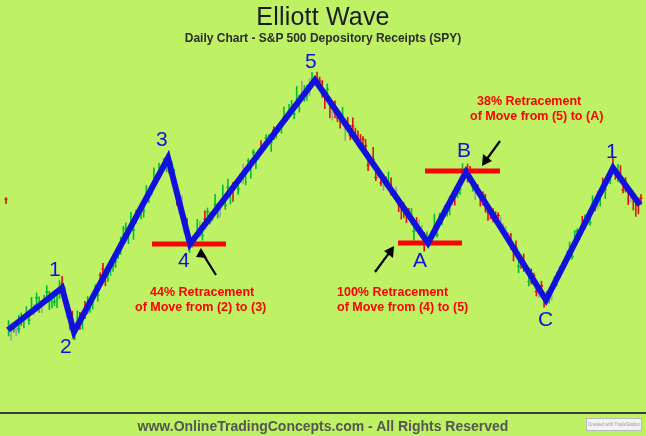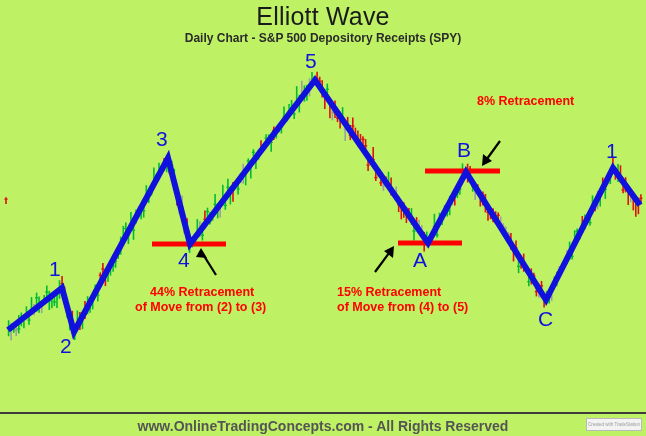--- a/index.html
+++ b/index.html
@@ -538,22 +538,23 @@
   <div class="wave-label" style="left:178px; top:249px;">4</div>
   <div class="wave-label" style="left:305px; top:50px;">5</div>
   <div class="wave-label" style="left:413px; top:249px;">A</div>
   <div class="wave-label" style="left:457px; top:139px;">B</div>
   <div class="wave-label" style="left:538px; top:308px;">C</div>
   <div class="wave-label" style="left:606px; top:140px;">1</div>
 
   <div class="annot" style="left:150px; top:285px;">44% Retracement</div>
   <div class="annot" style="left:135px; top:300px;">of Move from (2) to (3)</div>
 
-  <div class="annot" style="left:337px; top:285px;">15% Retracement</div>
+  <div class="annot" style="left:337px; top:285px;">100% Retracement</div>
   <div class="annot" style="left:337px; top:300px;">of Move from (4) to (5)</div>
 
-  <div class="annot" style="left:477px; top:94px;">8% Retracement</div>
+  <div class="annot" style="left:477px; top:94px;">38% Retracement</div>
+  <div class="annot" style="left:470px; top:109px;">of Move from (5) to (A)</div>
 
   <div id="footer-rule"></div>
   <div id="footer-text">www.OnlineTradingConcepts.com - All Rights Reserved</div>
   <div id="badge">Created with TradeStation</div>
 
 </div>
 
 </body></html>

